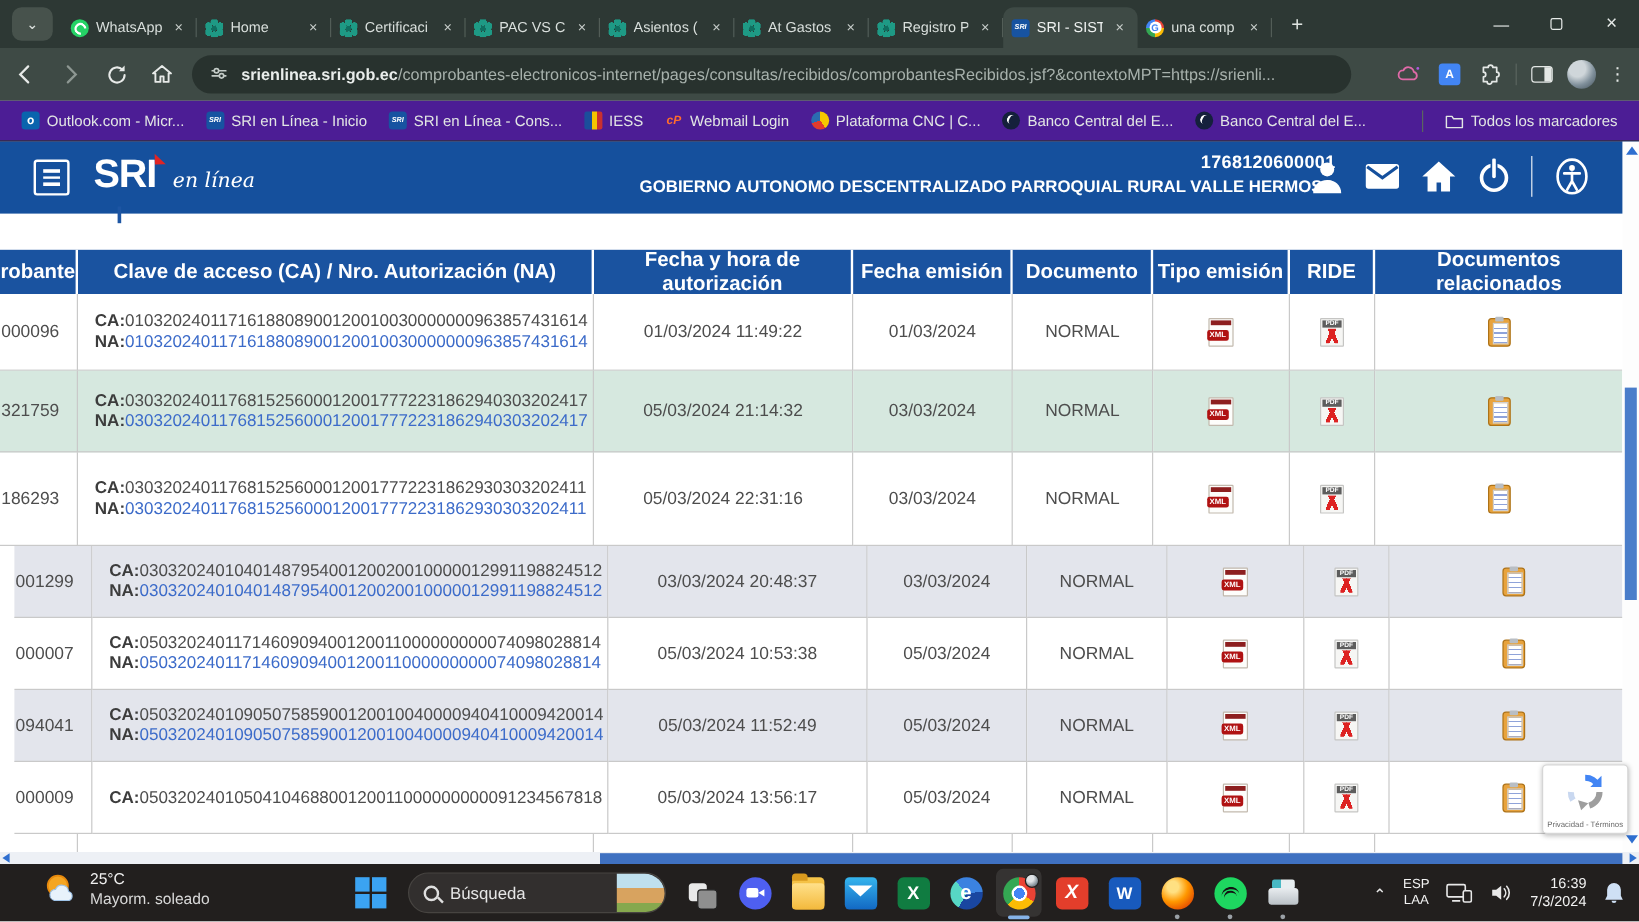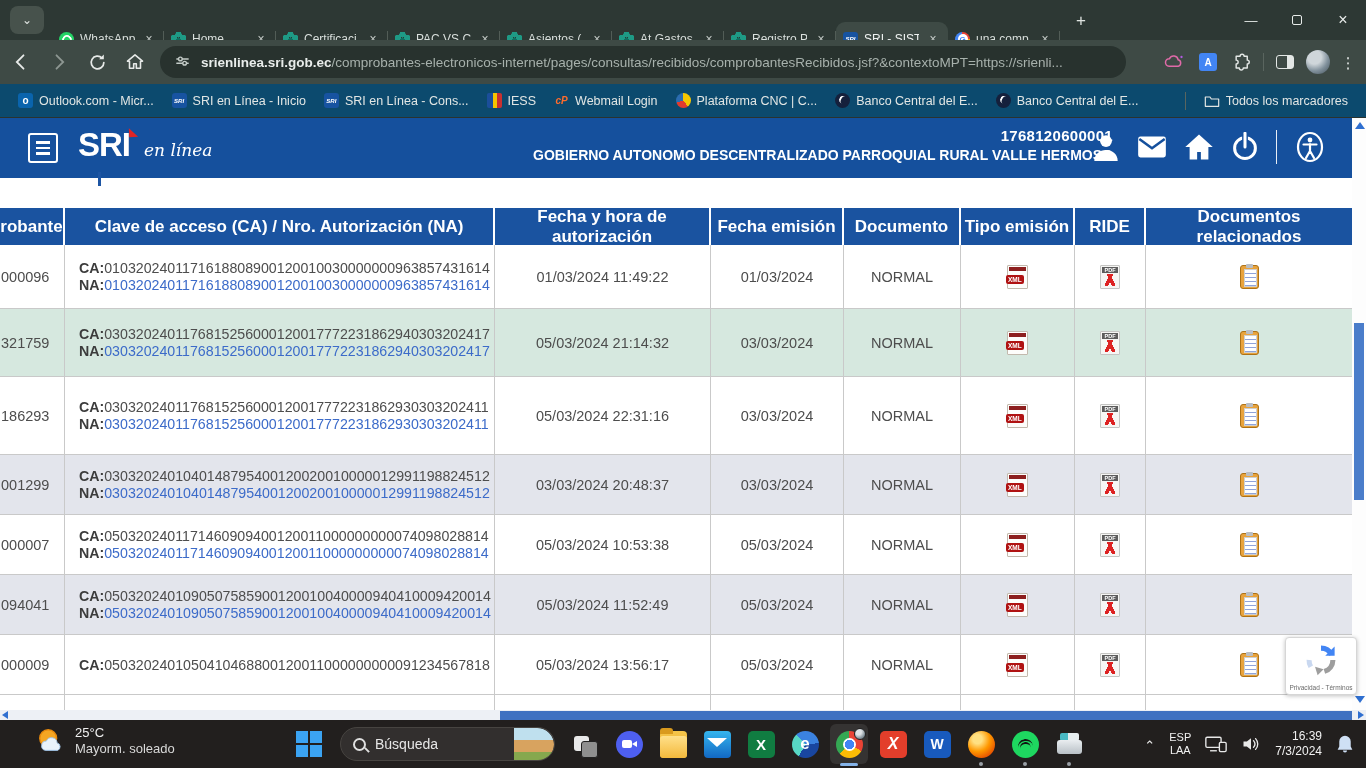--- a/index.html
+++ b/index.html
@@ -2,21 +2,21 @@
 <html><head>
 <meta charset="utf-8">
 <style>
   * { margin:0; padding:0; box-sizing:border-box; }
   html,body { width:1366px; height:768px; overflow:hidden; font-family:"Liberation Sans",sans-serif; background:#fff; }
   body { position:relative; }
 
   
   .tabstrip { position:absolute; top:0; left:0; width:1366px; height:40px; background:#2d3834; display:flex; align-items:flex-end; }
   .tabsearch { position:absolute; left:10px; top:6px; width:34px; height:28px; border-radius:8px; background:#47524c; color:#dfe4e1; display:grid; place-items:center; font-size:12px; }
-  .tabs { position:absolute; left:52px; top:16px; height:40px; display:flex; align-items:flex-end; }
+  .tabs { position:absolute; left:52px; top:0; height:40px; display:flex; align-items:flex-end; }
   .tab { width:112px; height:34px; display:flex; align-items:center; gap:6px; padding:0 7px; color:#d9dfdc; font-size:12px; position:relative; }
   .tab:not(.active)::after { content:""; position:absolute; right:0; top:9px; height:16px; width:1px; background:#525d57; }
   .tab.active { background:#3e4a45; border-radius:9px 9px 0 0; color:#eef1f0; }
   .tab.active::after { display:none; }
   .tab-label { flex:1; white-space:nowrap; overflow:hidden; }
   .tab-close { width:16px; height:16px; border-radius:50%; display:grid; place-items:center; font-size:12px; color:#c7cdca; flex:0 0 auto; }
   .favicon { width:15px; height:15px; flex:0 0 auto; position:relative; border-radius:3px; }
   .fav-whatsapp { background:#25d366; border-radius:50%; }
   .fav-whatsapp::after { content:""; position:absolute; left:3px; top:3px; width:6px; height:6px; border:2px solid #fff; border-radius:50%; border-right-color:transparent; transform:rotate(40deg); }
   .fav-flower { background:
@@ -45,21 +45,21 @@
   .tool-icons { position:absolute; right:8px; top:6px; height:32px; display:flex; align-items:center; gap:8px; }
   .ti { width:26px; height:26px; display:grid; place-items:center; }
   .tsep { width:1px; height:18px; background:#5a655f; }
   .avatar { width:24px; height:24px; border-radius:50%; background:radial-gradient(circle at 35% 30%, #cfd6da 0 30%, #80909b 60%, #3f4d56); }
   .kebab { color:#e3e7e5; font-size:15px; letter-spacing:0; line-height:5px; display:grid; place-items:center; width:20px;}
   .translate-ic { width:18px; height:18px; background:#4285f4; border-radius:3px; color:#fff; display:grid; place-items:center; font-size:10px; font-weight:bold; }
   .sidepanel-ic { width:18px; height:14px; border:1.6px solid #e3e7e5; border-radius:3px; position:relative; }
   .sidepanel-ic::after { content:""; position:absolute; right:0; top:0; bottom:0; width:6px; background:#e3e7e5; }
 
   
-  .bookmarks { position:absolute; top:84px; left:0; width:1366px; height:34px; background:#0c4a6e; display:flex; align-items:center; padding-left:10px; gap:4px; border-bottom:1px solid #2b332f; }
+  .bookmarks { position:absolute; top:84px; left:0; width:1366px; height:34px; background:#4c1d95; display:flex; align-items:center; padding-left:10px; gap:4px; border-bottom:1px solid #2b332f; }
   .bm { display:flex; align-items:center; gap:6px; color:#e2e6e4; font-size:12.5px; padding:4px 8px; border-radius:6px; white-space:nowrap; }
   .bmicon { width:15px; height:15px; border-radius:3px; position:relative; flex:0 0 auto; }
   .bm-outlook { background:#0a64ad; display:grid; place-items:center; }
   .bm-outlook::after { content:"o"; color:#fff; font-weight:bold; font-size:10px; line-height:0; }
   .bm-iess { background:linear-gradient(90deg,#1b4e9b 0 40%, #f5c400 40% 70%, #c93030 70% 100%); border-radius:2px; }
   .bm-cp { display:grid; place-items:center; }
   .bm-cp::after { content:"cP"; color:#ff6c2c; font-weight:bold; font-size:10px; font-style:italic; }
   .bm-cnc { background:conic-gradient(#f6c700 0 40%, #e23b2e 40% 70%, #2b6cb0 70% 100%); border-radius:50%; }
   .bm-bce { background:#15203c; border-radius:50%; }
   .bm-bce::after { content:""; position:absolute; left:4px; top:3px; width:7px; height:8px; border-left:2px solid #fff; border-radius:50%; transform:rotate(25deg); }
@@ -88,21 +88,21 @@
   .tgrid { display:grid; grid-template-columns:65px 430px 216px 133px 117px 114px 71px 206px; }
   .thead .cell { background:#1a53a0; color:#fff; font-size:17px; font-weight:bold; height:37px; display:flex; align-items:center; justify-content:center; border-right:2px solid #fff; text-align:center; }
   .thead .cell:last-child { border-right:none; }
   .trow .cell { border-right:1px solid #c9c9c9; border-bottom:1px solid #c9c9c9; display:flex; align-items:center; justify-content:center; font-size:14.5px; color:#4d4d4d; }
   .trow .cell:first-child { justify-content:flex-start; padding-left:1px; overflow:hidden; }
   .trow .cell.ca-cell { flex-direction:column; align-items:flex-start; justify-content:center; padding-left:14px; gap:1px; }
   .ca-line { font-size:14.2px; color:#4d4d4d; white-space:nowrap; }
   .ca-line b { color:#3c3c3c; }
   .na-num { color:#3c6bc9; }
   .row-h1 { height:64px; } .row-h2 { height:68px; } .row-h3 { height:78px; }
-  .row-h4 { height:60px; }
+  .row-h4 { height:60px;padding-left:12px; }
   .trow.green .cell { background:#d6e8df; }
   .trow.gray .cell { background:#e3e5ec; }
   .partialrow { height:17px; }
   .partialrow .cell { border-bottom:none; height:17px; }
 
   
   .icon-xml { width:21px; height:24px; background:#fdfdfb; border:1px solid #c2b9ad; position:relative; border-radius:1px; }
   .icon-xml::before { content:""; position:absolute; top:1px; left:1px; right:1px; height:4px; background:#8d1f1f; }
   .icon-xml::after { content:"XML"; position:absolute; left:-2px; top:9px; background:#b01212; color:#fff; font-size:6.5px; font-weight:bold; padding:1px 2px; border-radius:2px; }
   .icon-pdf { width:20px; height:24px; background:#f6f6f4; border:1px solid #c5c5c3; position:relative; border-radius:1px; }

